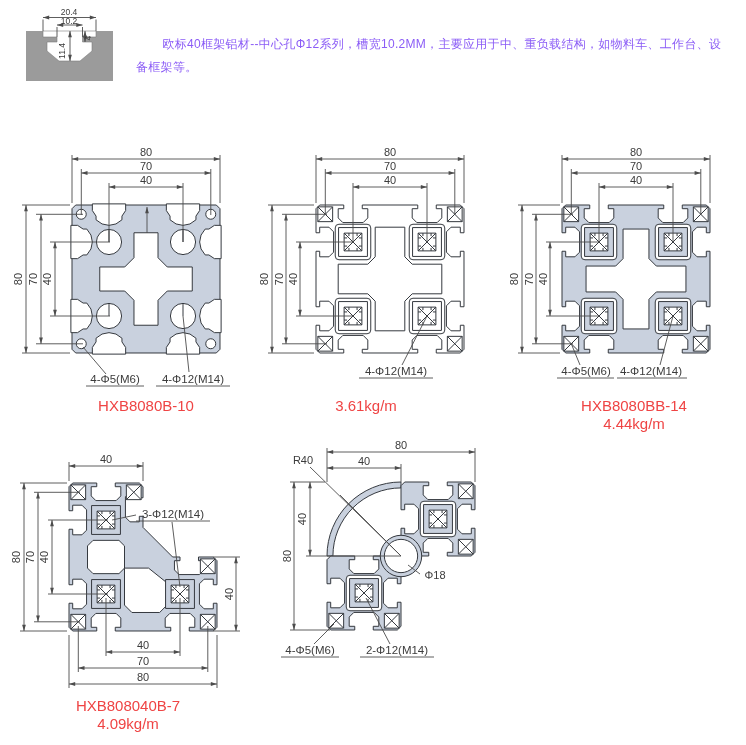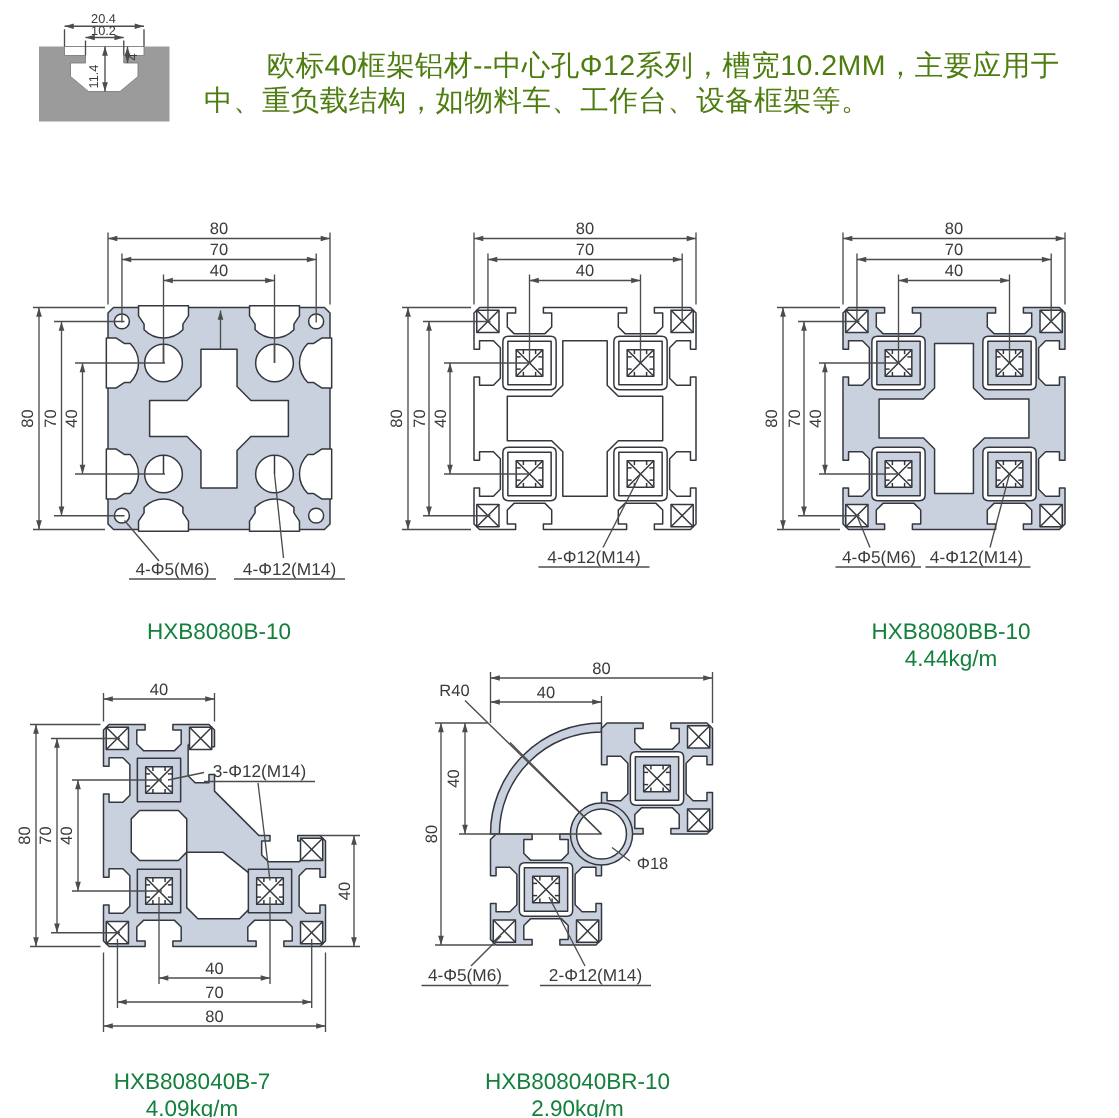--- a/index.html
+++ b/index.html
@@ -1,21 +1,21 @@
 <!DOCTYPE html>
 <html><head>
 <meta charset="utf-8">
 <style>
   html,body{margin:0;padding:0;background:#fff;}
   #page{position:relative;width:746px;height:745px;background:#fff;overflow:hidden;
         font-family:"Liberation Sans","DejaVu Sans",sans-serif;}
   .abs{position:absolute;}
-  #intro{left:136px;top:33px;width:588px;font-size:19px;line-height:23px;color:#4d7c0f;
+  #intro{left:136px;top:33px;width:588px;font-size:12px;line-height:23px;color:#8b5cf6;
          text-indent:2.2em;letter-spacing:0.3px;}
-  .caption{width:210px;text-align:center;color:#15803d;font-size:15px;line-height:18px;margin-top:16px;}
+  .caption{width:210px;text-align:center;color:#ef4444;font-size:15px;line-height:18px;}
   svg{display:block;}
   svg text{font-family:"Liberation Sans","DejaVu Sans",sans-serif;fill:#3b3b3b;}
   .dt{font-size:11px;text-anchor:middle;}
   .lbl{font-size:11.5px;text-anchor:middle;}
   .tiny{font-size:8.5px;text-anchor:middle;}
 </style>
 </head>
 <body>
 
 <div id="page">
@@ -546,26 +546,23 @@
       <line x1="64" y1="186" x2="44" y2="206" stroke="#4c4c4c" stroke-width="0.9"></line>
       <line x1="96" y1="160" x2="120" y2="206" stroke="#4c4c4c" stroke-width="0.9"></line>
       <line x1="11" y1="219" x2="69" y2="219" stroke="#4c4c4c" stroke-width="0.9"></line>
       <line x1="90" y1="219" x2="164" y2="219" stroke="#4c4c4c" stroke-width="0.9"></line>
     </svg>
 
   <div class="abs caption" style="left:41px;top:397px">
     <div>HXB8080B-10</div>
   </div>
   <div class="abs caption" style="left:261px;top:397px">
+    <div>3.61kg/m</div>
   </div>
   <div class="abs caption" style="left:529px;top:397px">
-    <div>HXB8080BB-10</div>
+    <div>HXB8080BB-14</div>
     <div>4.44kg/m</div>
   </div>
   <div class="abs caption" style="left:23px;top:697px">
     <div>HXB808040B-7</div>
     <div>4.09kg/m</div>
   </div>
-  <div class="abs caption" style="left:280px;top:697px">
-    <div>HXB808040BR-10</div>
-    <div>2.90kg/m</div>
-  </div>
 </div>
 
 </body></html>

